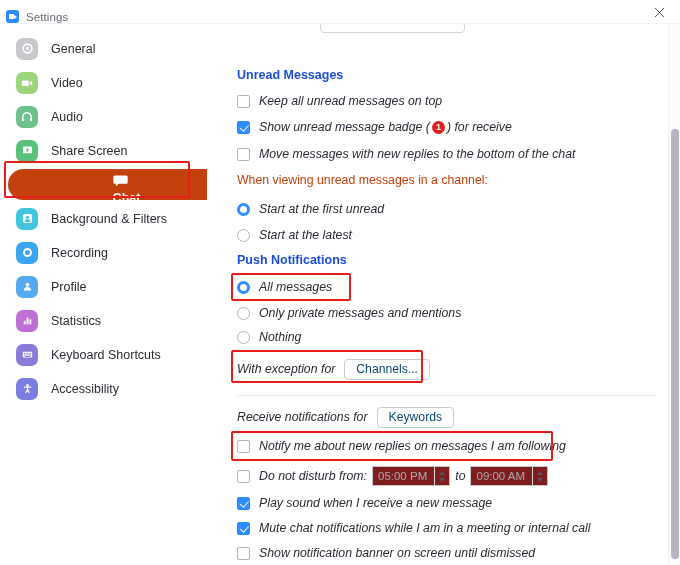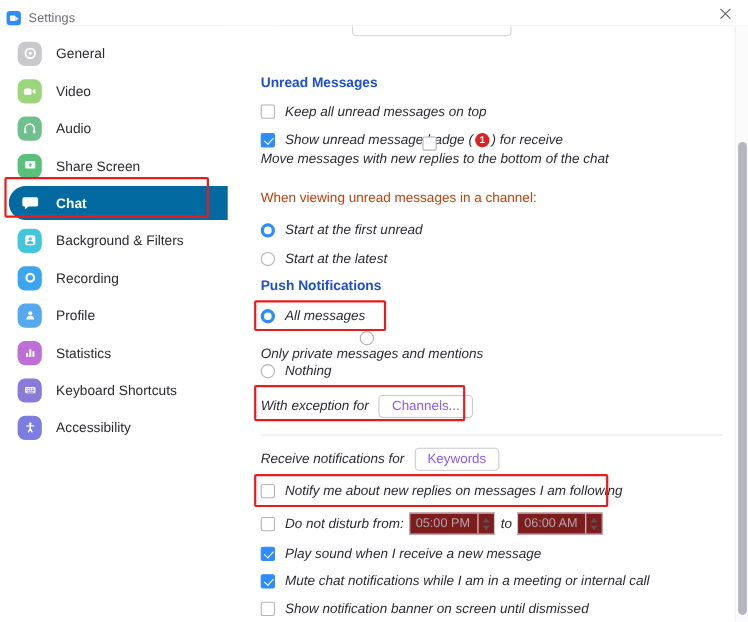--- a/index.html
+++ b/index.html
@@ -47,21 +47,21 @@
     position: absolute; top: 24px; left: 0; width: 248px; height: 541px;
     background: #ffffff; border-right: 1px solid #e9e9ec;
     padding-top: 6px;
   }
   .nav-item {
     position: relative;
     display: flex; align-items: center;
     height: 31px; margin: 3px 10px 3px 8px;
     border-radius: 16px; padding-left: 8px;
   }
-  .nav-item.active { background: #0369a1; }
+  .nav-item.active { background: #c2410c; flex-direction: column; }
   .nav-item.active .nav-label { color: #ffffff; font-weight: bold; }
   .nav-icon {
     width: 22px; height: 22px; border-radius: 7px; flex: none;
     margin-right: 13px; position: relative;
     display: flex; align-items: center; justify-content: center;
   }
   .nav-icon svg { display: block; }
   .nav-label { font-size: 12.5px; color: #2b2b33; white-space: nowrap; }
   .highlight-box {
     position: absolute; border: 2px solid #e81c1c; border-radius: 2px;
@@ -118,21 +118,21 @@
     width: 13px; height: 13px; border-radius: 50%;
     background: #e02020; color: #fff;
     font-size: 9px; font-weight: bold;
     margin: 0 2px; vertical-align: -2px;
   }
 
   .pill-btn {
     display: inline-flex; align-items: center; justify-content: center;
     height: 21px; padding: 0 11px;
     border: 1px solid #c9c9d0; border-radius: 4px; background: #fff;
-    font-size: 12.2px; color: #8b5cf6; margin-left: 9px;
+    font-size: 12.2px; color: #0c4a6e; margin-left: 9px;
   }
 
   .divider { height: 1px; background: #e6e6ea; }
 
   
   .spinner {
     display: inline-flex; align-items: stretch;
     height: 20px; border: 1px solid #c4c4cc; background: #7f1d1d;
     margin: 0 5px;
   }
@@ -321,21 +321,21 @@
         <span class="row-text">Keep all unread messages on top</span>
       </div>
 
       <div class="row" style="position:absolute; top:91px;">
         <span class="cb checked"></span>
         <span class="row-text">Show unread message badge (</span>
         <span class="badge">1</span>
         <span class="row-text">) for receive</span>
       </div>
 
-      <div class="row" style="position:absolute; top:100px;flex-direction:column;">
+      <div class="row" style="position:absolute; top:118px;">
         <span class="cb"></span>
         <span class="row-text">Move messages with new replies to the bottom of the chat</span>
       </div>
 
       <div class="sub-label" style="position:absolute; top:149px;">When viewing unread messages in a channel:</div>
 
       <div class="row" style="position:absolute; top:173px;">
         <span class="rb selected"></span>
         <span class="row-text">Start at the first unread</span>
       </div>
@@ -346,21 +346,21 @@
       </div>
 
       <div class="section-head" style="position:absolute; top:229px;">Push Notifications</div>
 
       <div class="row" style="position:absolute; top:251px;">
         <span class="rb selected"></span>
         <span class="row-text">All messages</span>
       </div>
       <div class="highlight-box" style="left:-6px; top:249px; width:120px; height:28px;"></div>
 
-      <div class="row" style="position:absolute; top:277px;flex-direction:column;">
+      <div class="row" style="position:absolute; top:277px;">
         <span class="rb"></span>
         <span class="row-text">Only private messages and mentions</span>
       </div>
 
       <div class="row" style="position:absolute; top:301px;">
         <span class="rb"></span>
         <span class="row-text">Nothing</span>
       </div>
 
       <div class="row" style="position:absolute; top:333px;">
@@ -387,21 +387,21 @@
         <span class="row-text">Do not disturb from:</span>
         <span class="spinner">
           <span class="val">05:00 PM</span>
           <span class="arrows">
               <i class="up"></i>
               <i class="dn"></i>
             </span>
         </span>
         <span class="row-text">to</span>
         <span class="spinner">
-          <span class="val">06:00 AM</span>
+          <span class="val">09:00 AM</span>
           <span class="arrows">
               <i class="up"></i>
               <i class="dn"></i>
             </span>
         </span>
       </div>
 
       <div class="row" style="position:absolute; top:467px;">
         <span class="cb checked"></span>
         <span class="row-text">Play sound when I receive a new message</span>

